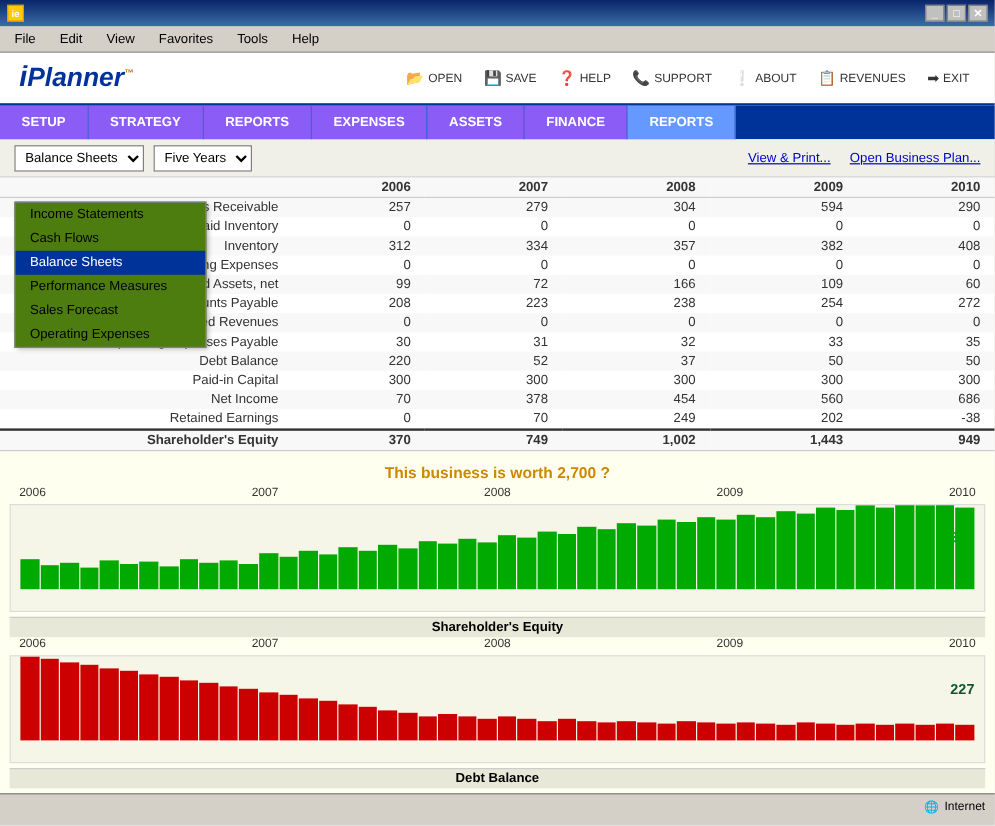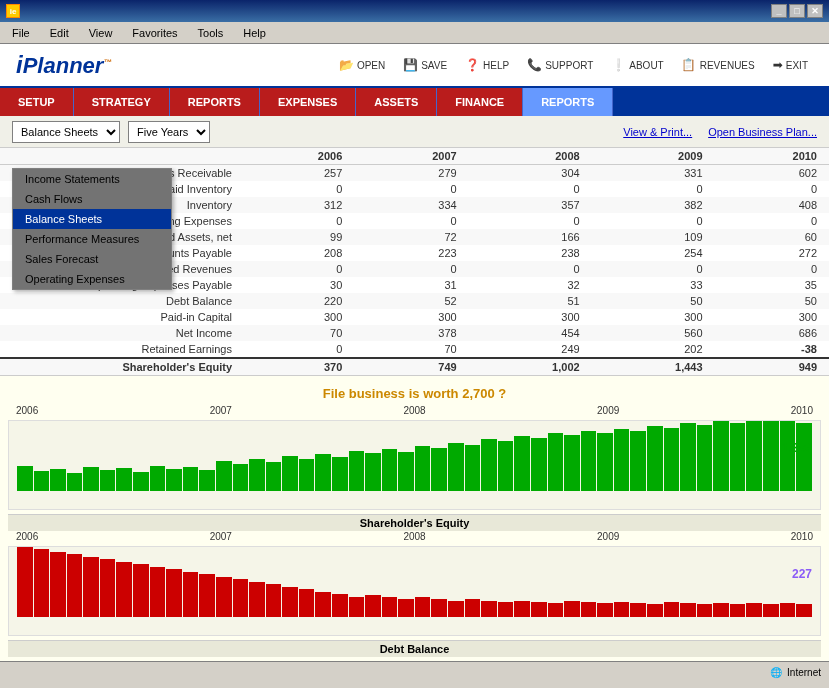--- a/index.html
+++ b/index.html
@@ -90,21 +90,21 @@
     }
     .nav-tab {
       display: flex;
       align-items: center;
       padding: 0 18px;
       color: white;
       font-size: 11px;
       font-weight: bold;
       cursor: pointer;
       border-right: 1px solid #4466cc;
-      background: #b91c1c;
+      background: #8b5cf6;
     }
     .nav-tab.active { background: #6699ff; color: white; }
 
     
     .sub-toolbar {
       background: #f0f0e8;
       height: 32px;
       display: flex;
       align-items: center;
       padding: 0 12px;
@@ -128,21 +128,21 @@
       font-size: 11px;
       cursor: pointer;
       text-decoration: underline;
     }
 
     
     .dropdown-menu {
       position: absolute;
       top: 168px;
       left: 12px;
-      background: #737373;
+      background: #4d7c0f;
       border: 1px solid #808080;
       z-index: 100;
       min-width: 160px;
       box-shadow: 2px 2px 4px rgba(0,0,0,0.3);
     }
     .dropdown-menu-item {
       padding: 4px 12px;
       font-size: 11px;
       cursor: pointer;
       white-space: nowrap;
@@ -178,21 +178,21 @@
       text-align: right;
       font-weight: normal;
       padding-right: 8px;
       width: 240px;
     }
     .data-table tr:nth-child(odd) { background: #f8f8f8; }
     .data-table tr.total-row td {
       font-weight: bold;
       border-top: 2px solid #333;
     }
-    .negative { color: red; font-weight: bold; }
+    .negative { color: red; }
 
     
     .chart-area {
       background: #fffff0;
       border-top: 1px solid #ccc;
       padding: 4px 8px;
     }
     .chart-title {
       text-align: center;
       color: #cc8800;
@@ -238,21 +238,21 @@
     .bar.green { background: #00aa00; }
     .bar.red-bar { background: #cc0000; }
     .chart-value-label {
       position: absolute;
       right: 8px;
       top: 20px;
       color: #00aa00;
       font-size: 12px;
       font-weight: bold;
     }
-    .chart-value-label.red-val { color: #8b5cf6; }
+    .chart-value-label.red-val { color: #14532d; }
 
     
     .status-bar {
       background: #d4d0c8;
       height: 22px;
       display: flex;
       align-items: center;
       padding: 0 8px;
       border-top: 1px solid #808080;
       font-size: 10px;
@@ -376,22 +376,22 @@
         <th>2009</th>
         <th>2010</th>
       </tr>
     </thead>
     <tbody id="table-body">
         <tr>
           <td class="label">Accounts Receivable</td>
           <td class="">257</td>
           <td class="">279</td>
           <td class="">304</td>
-          <td class="">331</td>
-          <td class="">602</td>
+          <td class="">594</td>
+          <td class="">290</td>
         </tr>
         <tr>
           <td class="label">Prepaid Inventory</td>
           <td class="">0</td>
           <td class="">0</td>
           <td class="">0</td>
           <td class="">0</td>
           <td class="">0</td>
         </tr>
         <tr>
@@ -439,21 +439,21 @@
           <td class="">30</td>
           <td class="">31</td>
           <td class="">32</td>
           <td class="">33</td>
           <td class="">35</td>
         </tr>
         <tr>
           <td class="label">Debt Balance</td>
           <td class="">220</td>
           <td class="">52</td>
-          <td class="">51</td>
+          <td class="">37</td>
           <td class="">50</td>
           <td class="">50</td>
         </tr>
         <tr>
           <td class="label">Paid-in Capital</td>
           <td class="">300</td>
           <td class="">300</td>
           <td class="">300</td>
           <td class="">300</td>
           <td class="">300</td>
@@ -480,21 +480,21 @@
           <td>749</td>
           <td>1,002</td>
           <td>1,443</td>
           <td>949</td>
         </tr>
       </tbody>
   </table>
 
   <div class="chart-area">
     <div class="chart-title">
-      <span>File business is worth</span>&nbsp;<span>2,700</span>&nbsp;<span>?</span>
+      <span>This business is worth</span>&nbsp;<span>2,700</span>&nbsp;<span>?</span>
     </div>
 
     <div style="position:relative;">
       <div class="chart-year-labels">
         <span>2006</span>
         <span>2007</span>
         <span>2008</span>
         <span>2009</span>
         <span>2010</span>
       </div>

